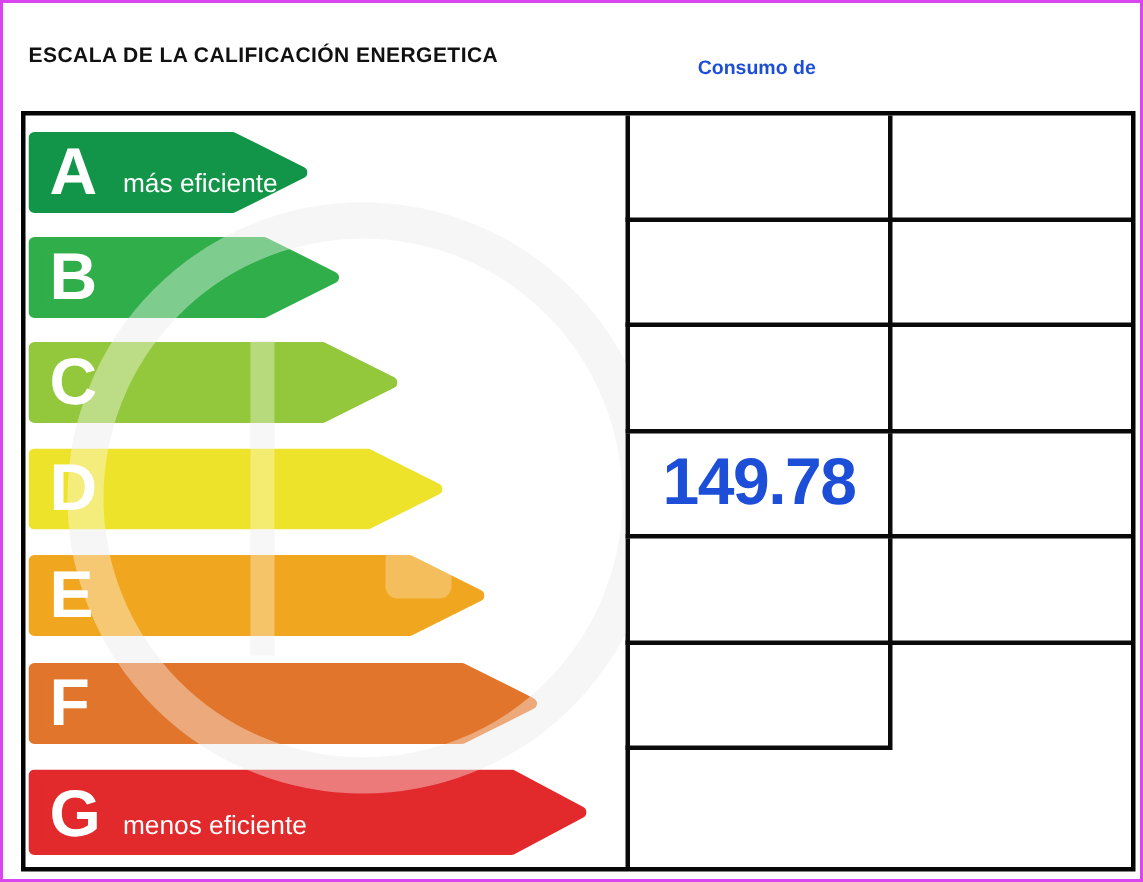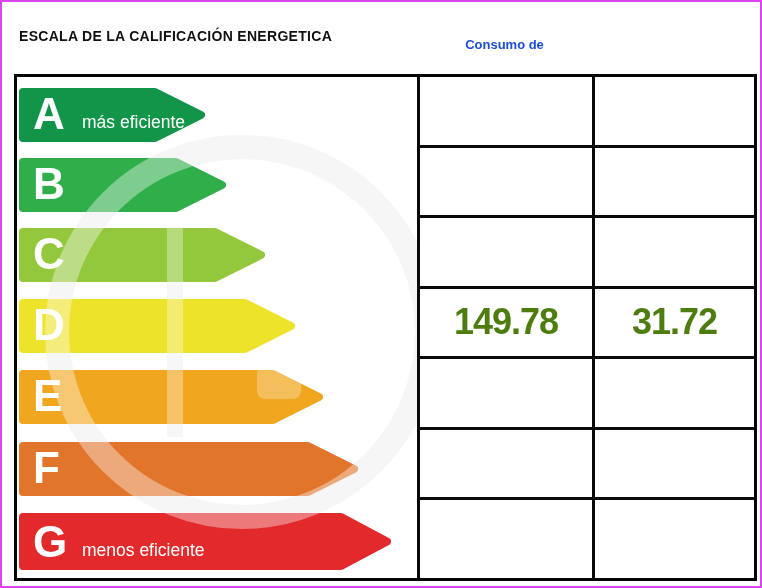--- a/index.html
+++ b/index.html
@@ -52,21 +52,21 @@
     grid-template-rows:repeat(6,70.5px) 1fr;
   }
   .cell{
     box-sizing:border-box;
     border-left:3px solid #0a0a0a;
     border-bottom:3px solid #0a0a0a;
     display:flex;align-items:center;justify-content:center;
   }
   .cell.last-row{border-bottom:none;}
   .cell-value{
-    font-size:36px;font-weight:bold;color:#4d7c0f;
+    font-size:44px;font-weight:bold;color:#1d4ed8;
     letter-spacing:-1px;
   }
 </style>
 </head>
 <body>
 
 <div class="page">
 
   <div class="doc-title">ESCALA DE LA CALIFICACIÓN ENERGETICA</div>
 
@@ -146,23 +146,20 @@
       <div class="cell">
           <span class="cell-value"></span>
         </div>
       <div class="cell">
           <span class="cell-value"></span>
         </div>
 
       <div class="cell">
           <span class="cell-value">149.78</span>
         </div>
-      <div class="cell">
-          <span class="cell-value">31.72</span>
-        </div>
 
       <div class="cell">
           <span class="cell-value"></span>
         </div>
       <div class="cell">
           <span class="cell-value"></span>
         </div>
 
       <div class="cell">
           <span class="cell-value"></span>

